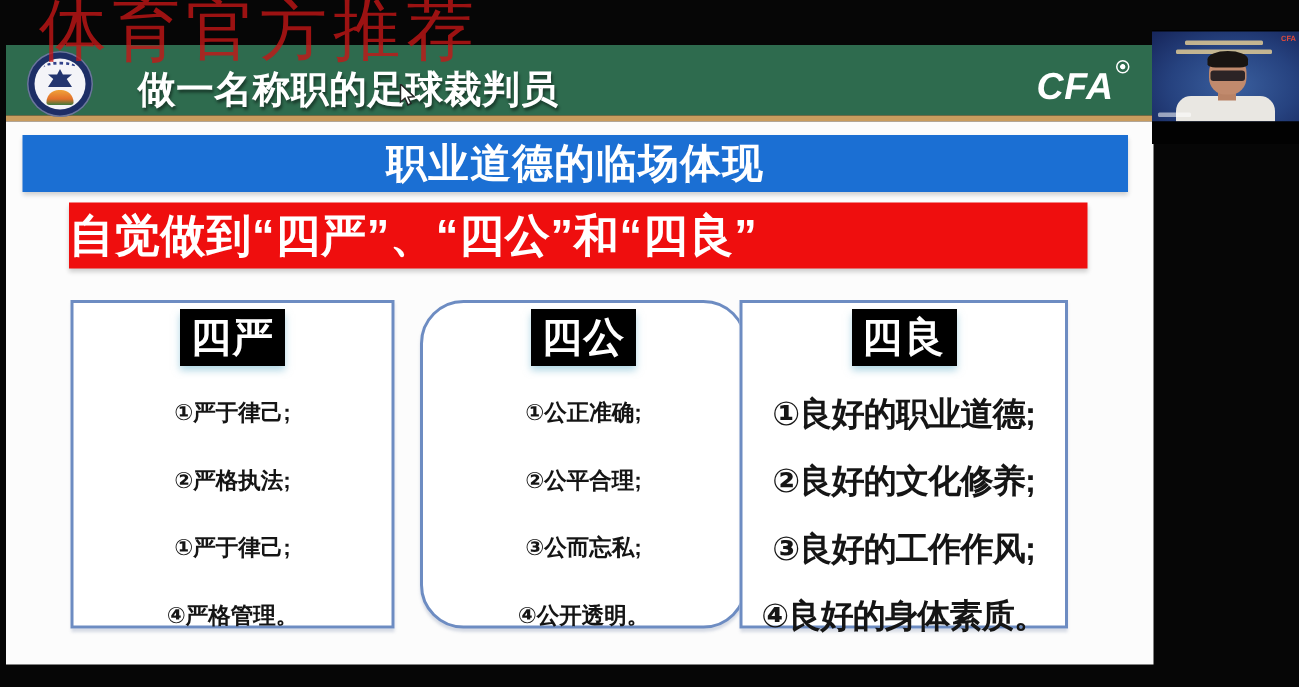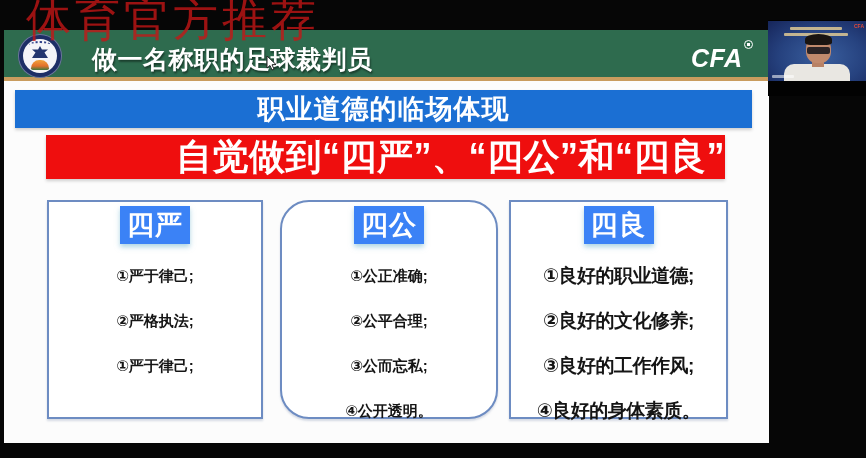--- a/index.html
+++ b/index.html
@@ -42,44 +42,44 @@
   
   .cursor{position:absolute;left:266px;top:56px;z-index:70;width:11px;height:15px;pointer-events:none;}
   
   .banner-blue{
     position:absolute;left:15px;top:90px;width:737px;height:38px;background:#1b6fd3;
     display:flex;align-items:center;justify-content:center;box-shadow:0 2px 3px rgba(0,0,0,0.18);
     color:#fff;font-size:27px;font-weight:800;letter-spacing:1px;white-space:nowrap;text-align:right;
   }
   .banner-red{
     position:absolute;left:46px;top:135px;width:679px;height:44px;background:#ef0e0e;
-    display:flex;align-items:center;justify-content:flex-end;box-shadow:0 2px 3px rgba(0,0,0,0.18);
-    color:#fff;font-size:36px;font-weight:800;letter-spacing:0.5px;white-space:nowrap;
+    display:flex;align-items:center;justify-content:flex-start;box-shadow:0 2px 3px rgba(0,0,0,0.18);
+    color:#fff;font-size:30px;font-weight:800;letter-spacing:0.5px;white-space:nowrap;
   }
   
   .fbox{
     position:absolute;top:200px;height:219px;background:#fff;
     border:2px solid #6d8cc2;box-sizing:border-box;box-shadow:0 2px 2px rgba(100,120,160,0.25);
     display:flex;flex-direction:column;align-items:center;
   }
   .fbox-1{left:47px;width:216px;}
   .fbox-2{left:280px;width:218px;border-radius:29px;}
-  .fbox-3{left:509px;width:219px;}
+  .fbox-3{left:493px;width:219px;}
   .fbox-tab{
-    margin-top:4px;height:38px;line-height:38px;padding:0 7px;background:#3b82f6;
+    margin-top:4px;height:38px;line-height:38px;padding:0 7px;background:#000000;
     color:#fff;font-size:27px;font-weight:800;letter-spacing:1px;
     box-shadow:0 3px 5px rgba(110,180,205,0.55);
     text-align:center;
   }
   .fbox-item{
     margin-top:19px;line-height:26px;font-size:15px;font-weight:700;color:#151515;
     white-space:nowrap;
   }
   .fbox-item:first-of-type{margin-top:11px;}
-  .fbox-3 .fbox-item{font-size:19px;letter-spacing:-0.5px;}
+  .fbox-3 .fbox-item{font-size:22px;letter-spacing:-0.5px;}
   
   .vthumb{position:absolute;left:768px;top:20px;width:98px;height:76px;background:#000;z-index:20;}
   .vt-blue{position:absolute;left:0;top:1px;width:98px;height:60px;
     background:radial-gradient(ellipse at 55% 60%,#3a5f9e 0%,#26427f 55%,#16255a 100%);overflow:hidden;}
   .vt-line{position:absolute;height:3px;border-radius:1px;background:rgba(235,210,150,0.8);}
   .vt-line1{left:22px;top:6px;width:52px;}
   .vt-line2{left:16px;top:12px;width:64px;}
   .vt-cfa{position:absolute;right:2px;top:2px;font-size:5px;font-weight:800;color:#e04a3a;
     letter-spacing:0;line-height:6px;}
   .vt-caption{position:absolute;left:4px;bottom:3px;width:22px;height:3px;background:rgba(255,255,255,0.55);border-radius:1px;}
@@ -129,20 +129,21 @@
   </div>
   <div class="banner-red">
     <span>自觉做到“四严”、“四公”和“四良”</span>
   </div>
 
   <div class="fbox fbox-1">
     <div class="fbox-tab">四严</div>
     <div class="fbox-item">①严于律己;</div>
     <div class="fbox-item">②严格执法;</div>
     <div class="fbox-item">①严于律己;</div>
+    <div class="fbox-item">④严格管理。</div>
   </div>
 
   <div class="fbox fbox-2">
     <div class="fbox-tab">四公</div>
     <div class="fbox-item">①公正准确;</div>
     <div class="fbox-item">②公平合理;</div>
     <div class="fbox-item">③公而忘私;</div>
     <div class="fbox-item">④公开透明。</div>
   </div>
 

